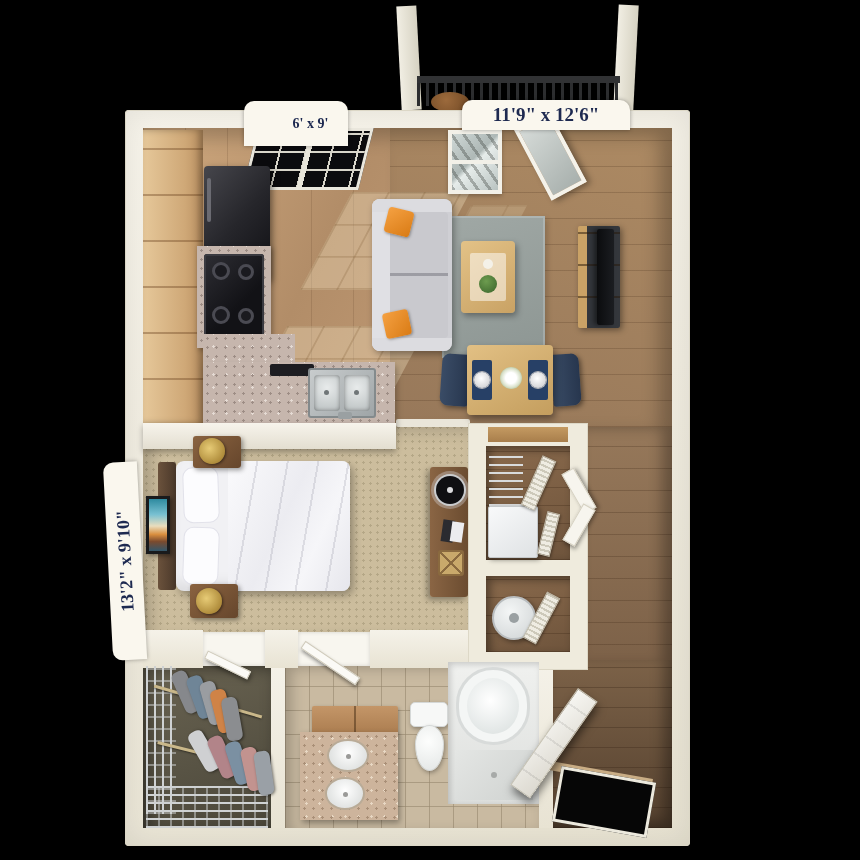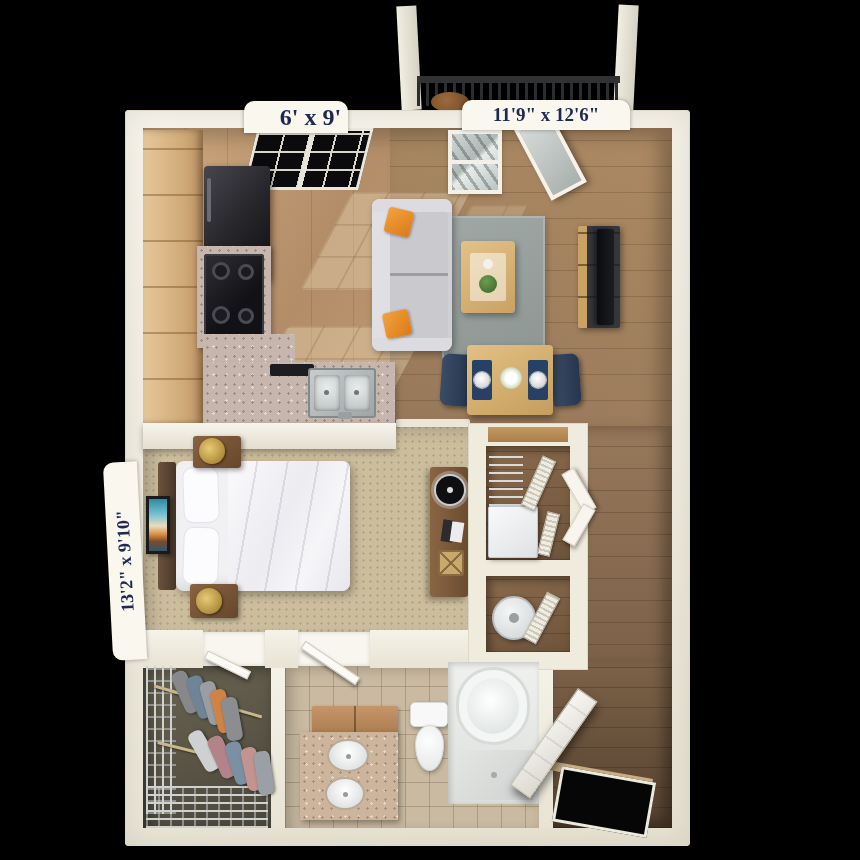--- a/index.html
+++ b/index.html
@@ -10,21 +10,21 @@
   
   #unit{left:125px;top:110px;width:565px;height:736px;border-radius:4px;
         background:linear-gradient(165deg,#f6f3ea 0%,#efebdf 45%,#e6e1d0 100%);
         box-shadow:inset 0 0 0 1px #dcd7c6, inset 0 0 30px rgba(0,0,0,.08);}
   .wall{background:linear-gradient(180deg,#f5f2e9,#e8e3d3);}
 
   
   .tab{display:flex;align-items:center;justify-content:center;z-index:30;
        background:#faf7ee;color:#1d2950;font-weight:700;
        box-shadow:0 0 4px rgba(0,0,0,.35);}
-  #tab-kitchen{left:244px;top:101px;width:104px;height:32px;border-radius:10px 10px 0 0;font-size:24px;padding-left:29px;}
+  #tab-kitchen{left:244px;top:101px;width:104px;height:45px;border-radius:10px 10px 0 0;font-size:14px;padding-left:29px;}
   #tab-living{left:462px;top:100px;width:168px;height:30px;border-radius:10px 10px 0 0;font-size:19px;}
   #tab-bedroom{left:108px;top:462px;width:34px;height:198px;border-radius:10px 0 0 10px;
                transform:rotate(-3deg);font-size:18px;}
   #tab-bedroom span{position:static;writing-mode:vertical-rl;transform:rotate(180deg);white-space:nowrap;}
 
   
   #post-left{left:399px;top:6px;width:20px;height:104px;transform:rotate(-3deg);
              background:linear-gradient(90deg,#f1eee3,#d6d2c2);}
   #post-right{left:616px;top:5px;width:20px;height:105px;transform:rotate(3deg);
               background:linear-gradient(90deg,#f1eee3,#d6d2c2);}

